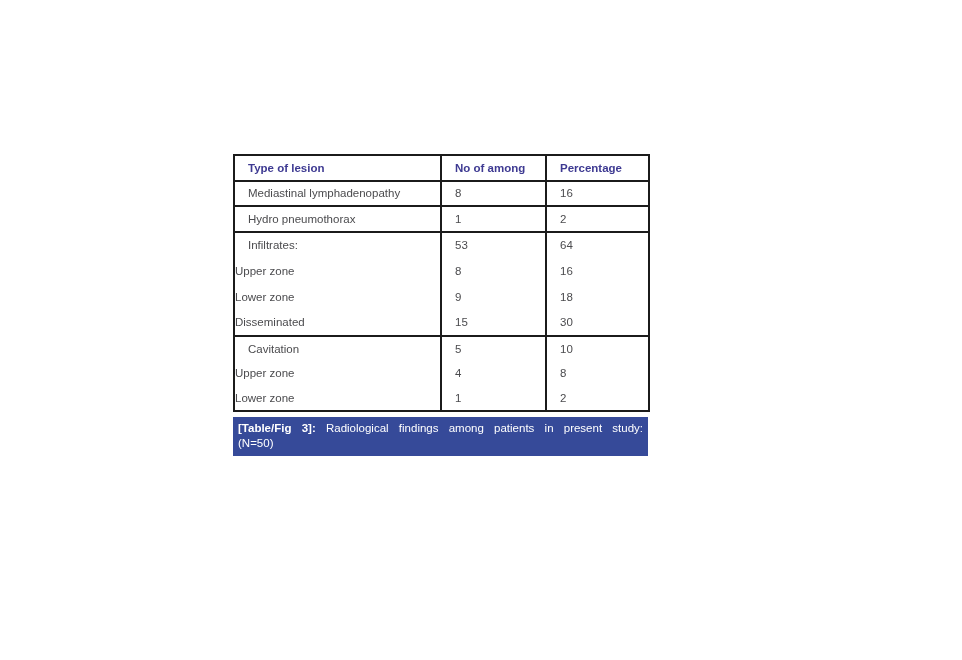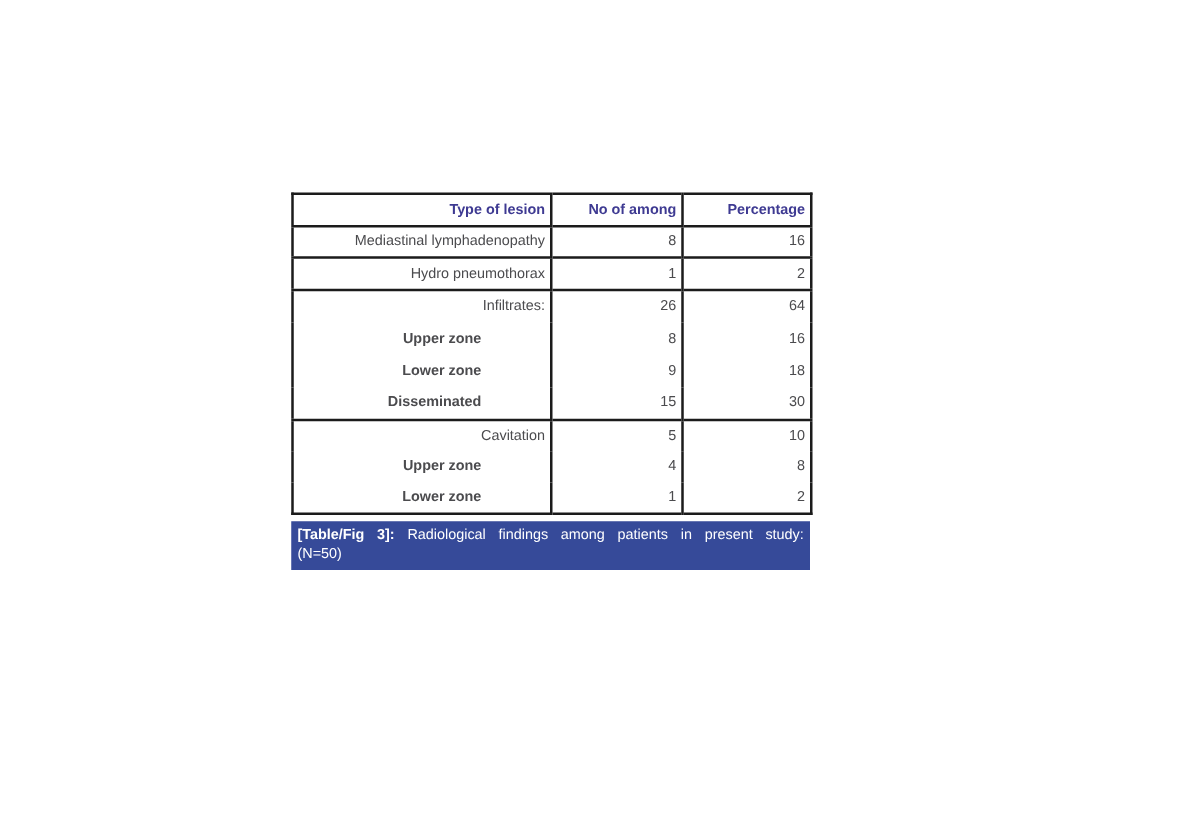--- a/index.html
+++ b/index.html
@@ -33,41 +33,40 @@
     table-layout: fixed;
     font-size: 11.5px;
     color: var(--body_text);
     border: 2px solid var(--border);
   }
   col.c1 { width: 207px; }
   col.c2 { width: 105px; }
   col.c3 { width: 103px; }
   th, td {
     font-weight: normal;
-    text-align: right;
+    text-align: left;
     vertical-align: middle;
     padding: 0 4px 0 13px;
     height: 26px;
     line-height: 13px;
   }
   thead th {
     font-weight: bold;
     color: var(--header_text);
     border-bottom: 2px solid var(--border);
     height: 26px;
   }
   th.col2, th.col3, td.col2, td.col3 {
     border-left: 2px solid var(--border);
   }
   tr.gs td { border-top: 2px solid var(--border); }
   tr.sub td.lbl {
-    text-align: right;
+    text-align: left;
     padding-right: 55px;
     padding-left: 0;
-    font-weight: bold;
   }
   tr.short td { height: 25px; }
   tr.tall td { height: 27px; }
   .caption {
     margin-top: 5px;
     width: 415px;
     background: var(--caption_bg);
     color: var(--caption_text);
     font-size: 11.5px;
     line-height: 15px;
@@ -102,21 +101,21 @@
           <td class="col2">8</td>
           <td class="col3">16</td>
         </tr>
         <tr class="gs">
           <td class="lbl col1">Hydro pneumothorax</td>
           <td class="col2">1</td>
           <td class="col3">2</td>
         </tr>
         <tr class="gs">
           <td class="lbl col1">Infiltrates:</td>
-          <td class="col2">26</td>
+          <td class="col2">53</td>
           <td class="col3">64</td>
         </tr>
         <tr class="sub">
           <td class="lbl col1">Upper zone</td>
           <td class="col2">8</td>
           <td class="col3">16</td>
         </tr>
         <tr class="sub">
           <td class="lbl col1">Lower zone</td>
           <td class="col2">9</td>

